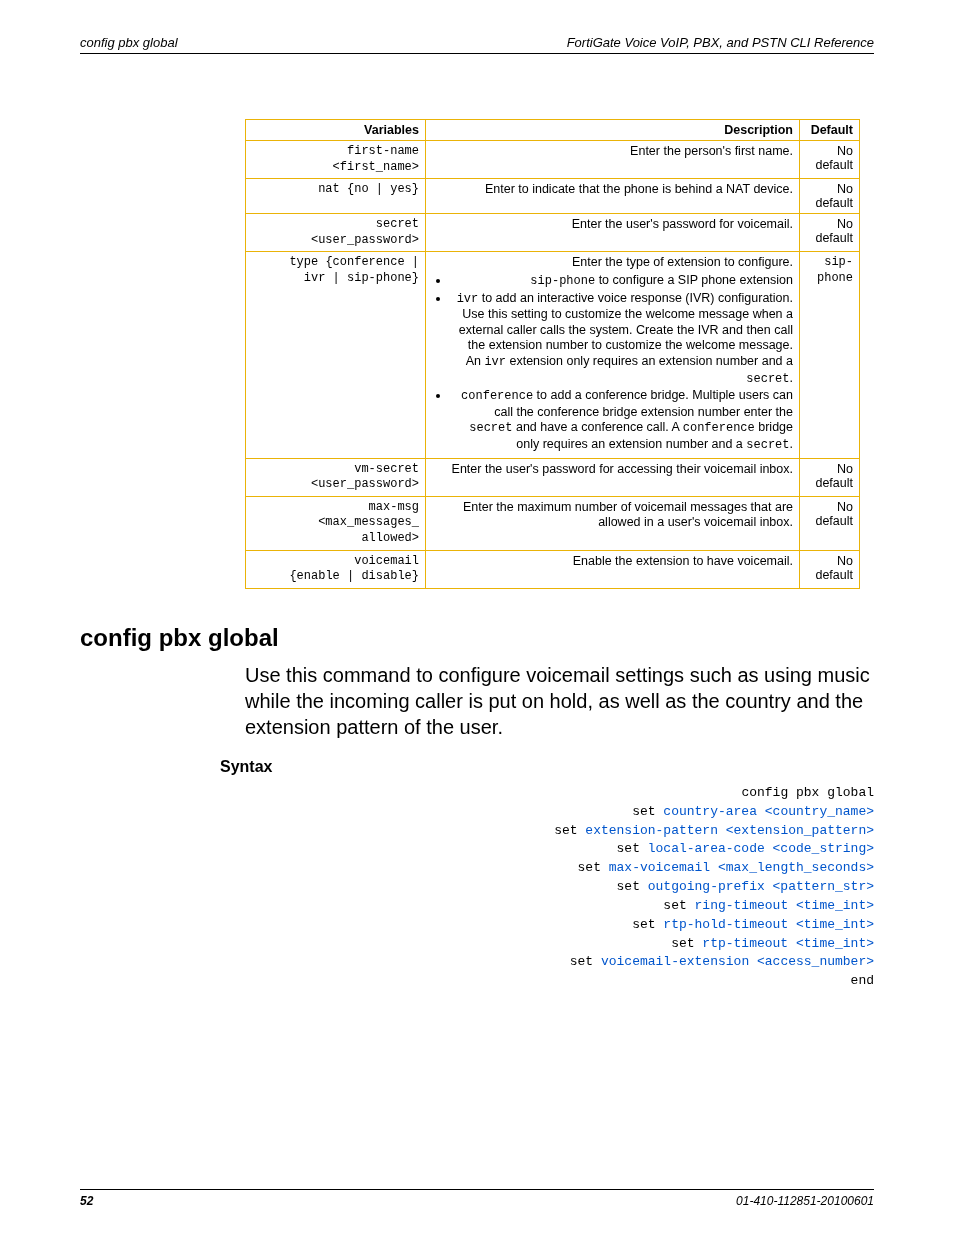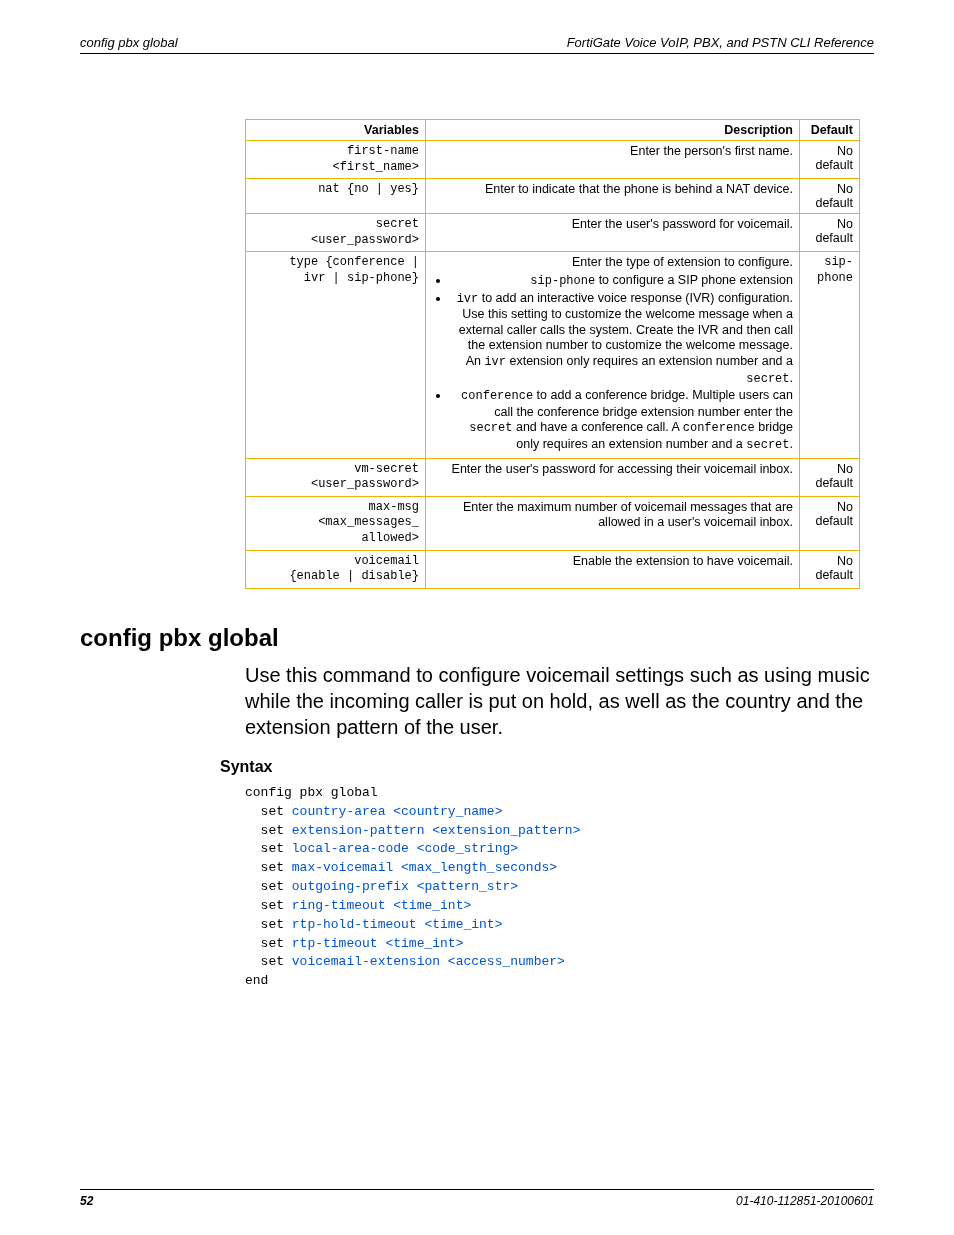--- a/index.html
+++ b/index.html
@@ -63,20 +63,21 @@
       margin-top: 18px;
       margin-bottom: 8px;
       margin-left: 140px;
     }
     pre.syntax-block {
       margin-left: 165px;
       font-family: "Courier New", Courier, monospace;
       font-size: 13px;
       line-height: 1.45;
       white-space: pre;
+      text-align: right;
     }
     .link-blue { color: #0055cc; }
     .footer {
       position: absolute;
       bottom: 25px;
       left: 80px;
       right: 80px;
       border-top: 1.5px solid #000;
       padding-top: 4px;
       display: flex;

